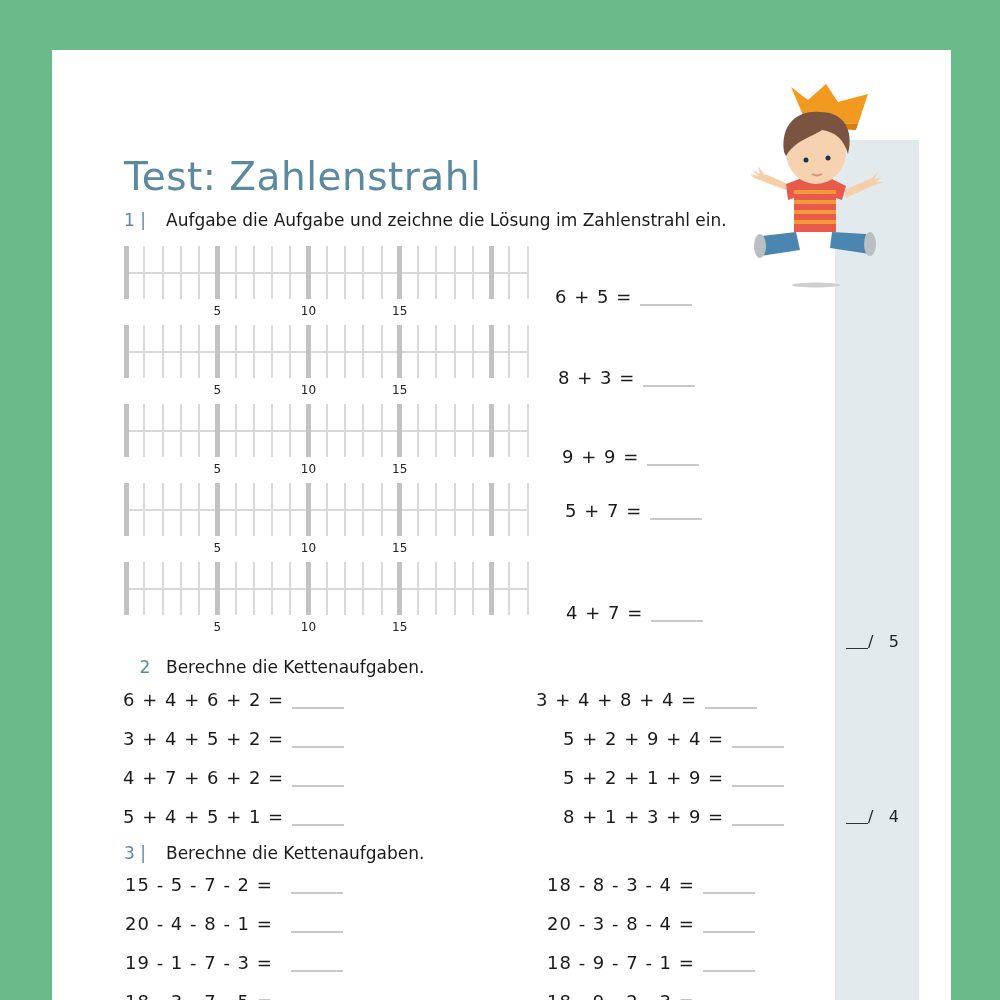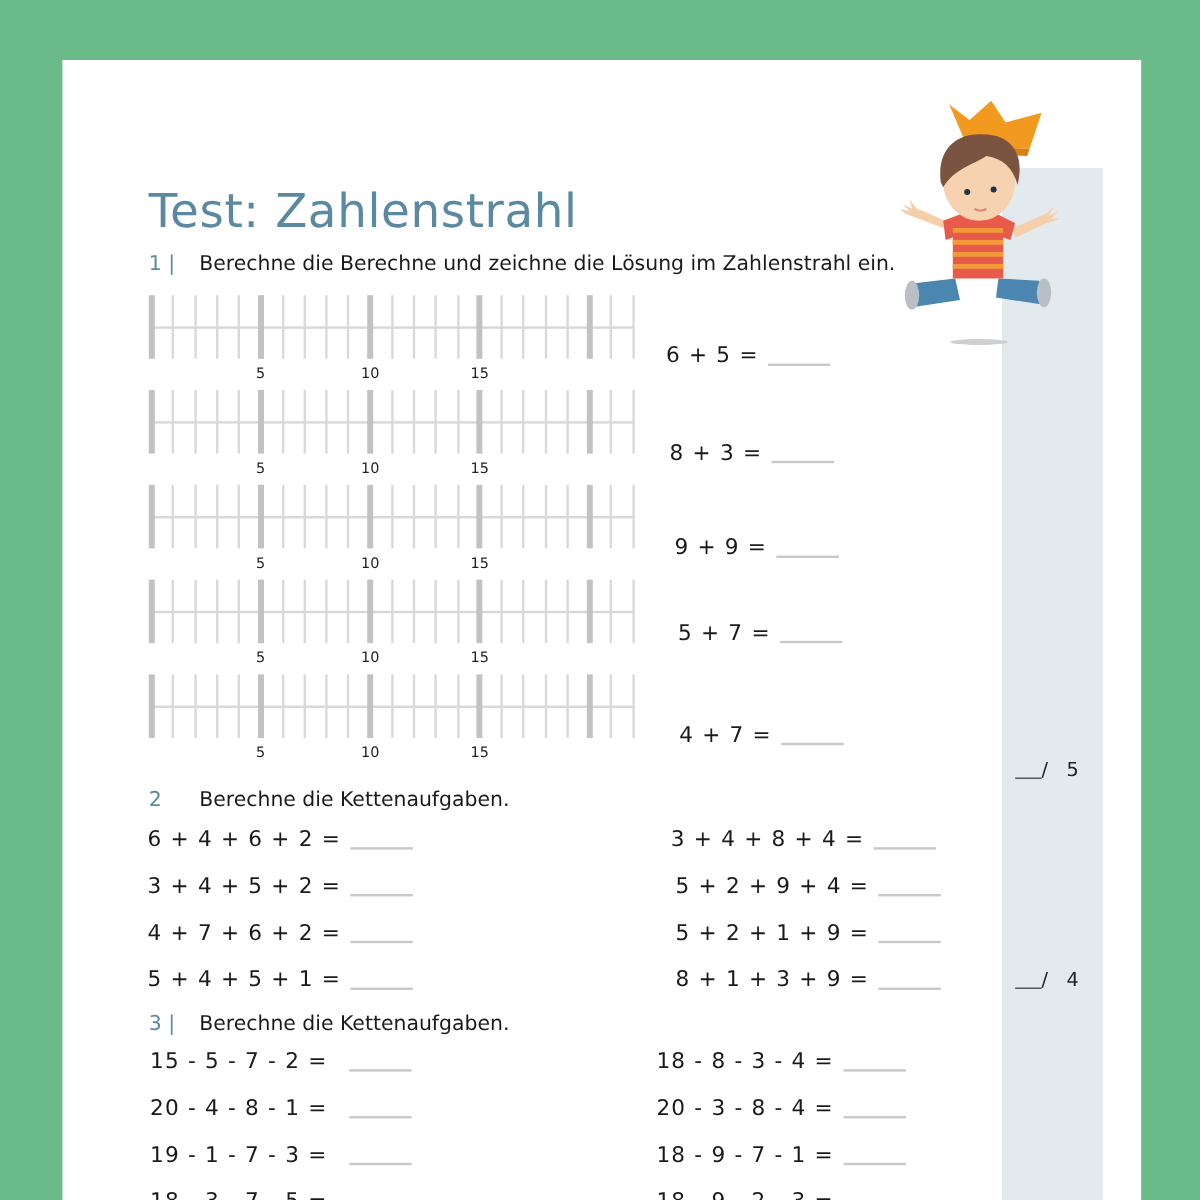--- a/index.html
+++ b/index.html
@@ -83,21 +83,21 @@
   <ellipse cx="70" cy="70" rx="30" ry="32" fill="#f7d2b0"></ellipse>
   <path d="M38,70 C34,40 54,28 74,30 C98,30 108,48 102,72 C98,58 90,50 76,48 C64,56 50,58 40,74 Z" fill="#7a5440"></path>
   <circle cx="60" cy="78" r="2.5" fill="#1f3344"></circle>
   <circle cx="82" cy="76" r="2.5" fill="#1f3344"></circle>
   <path d="M66,92 Q71,95 76,92" stroke="#d98d7a" stroke-width="2" fill="none"></path>
 </svg>
 
 <div class="title">Test: Zahlenstrahl</div>
 
 <div class="task-head" style="left:124px;top:209px;">
-  <span class="task-num">1 |</span><span>Berechne die Berechne und zeichne die Lösung im Zahlenstrahl ein.</span>
+  <span class="task-num">1 |</span><span>Aufgabe die Aufgabe und zeichne die Lösung im Zahlenstrahl ein.</span>
 </div>
 
 <div id="numberlines">
     <div class="numberline" style="top: 246px;">
       <div class="axis"></div>
       <div class="tick major" style="left: 5px;"></div>
       <div class="tick" style="left: 23.25px;"></div>
       <div class="tick" style="left: 41.5px;"></div>
       <div class="tick" style="left: 59.75px;"></div>
       <div class="tick" style="left: 78px;"></div>
@@ -237,37 +237,37 @@
       <div class="tick" style="left: 406.5px;"></div>
       <div class="lbl" style="left: 97.25px;">5</div>
       <div class="lbl" style="left: 188.5px;">10</div>
       <div class="lbl" style="left: 279.75px;">15</div>
     </div>
   </div>
 
 <div class="eq" style="left:555px;top:286px;"><span>6 + 5 =</span><span class="blank"></span></div>
 <div class="eq" style="left:558px;top:367px;"><span>8 + 3 =</span><span class="blank"></span></div>
 <div class="eq" style="left:562px;top:446px;"><span>9 + 9 =</span><span class="blank"></span></div>
-<div class="eq" style="left:565px;top:517px;"><span>5 + 7 =</span><span class="blank"></span></div>
+<div class="eq" style="left:565px;top:500px;"><span>5 + 7 =</span><span class="blank"></span></div>
 <div class="eq" style="left:566px;top:602px;"><span>4 + 7 =</span><span class="blank"></span></div>
 
 <div class="score" style="left:846px;top:632px;">
   <span class="line"></span><span>/</span>&nbsp;&nbsp;&nbsp;<span>5</span>
 </div>
 
-<div class="task-head" style="left:124px;top:656px;">
+<div class="task-head" style="left:124px;top:656px;text-align:center;">
   <span class="task-num">2</span><span>Berechne die Kettenaufgaben.</span>
 </div>
 
 <div class="eq" style="left:123px;top:689px;"><span>6 + 4 + 6 + 2 =</span><span class="blank"></span></div>
 <div class="eq" style="left:123px;top:728px;"><span>3 + 4 + 5 + 2 =</span><span class="blank"></span></div>
 <div class="eq" style="left:123px;top:767px;"><span>4 + 7 + 6 + 2 =</span><span class="blank"></span></div>
 <div class="eq" style="left:123px;top:806px;"><span>5 + 4 + 5 + 1 =</span><span class="blank"></span></div>
 
-<div class="eq" style="left:559px;top:689px;"><span>3 + 4 + 8 + 4 =</span><span class="blank"></span></div>
+<div class="eq" style="left:536px;top:689px;"><span>3 + 4 + 8 + 4 =</span><span class="blank"></span></div>
 <div class="eq" style="left:563px;top:728px;"><span>5 + 2 + 9 + 4 =</span><span class="blank"></span></div>
 <div class="eq" style="left:563px;top:767px;"><span>5 + 2 + 1 + 9 =</span><span class="blank"></span></div>
 <div class="eq" style="left:563px;top:806px;"><span>8 + 1 + 3 + 9 =</span><span class="blank"></span></div>
 
 <div class="score" style="left:846px;top:807px;">
   <span class="line"></span><span>/</span>&nbsp;&nbsp;&nbsp;<span>4</span>
 </div>
 
 <div class="task-head" style="left:124px;top:842px;">
   <span class="task-num">3 |</span><span>Berechne die Kettenaufgaben.</span>

